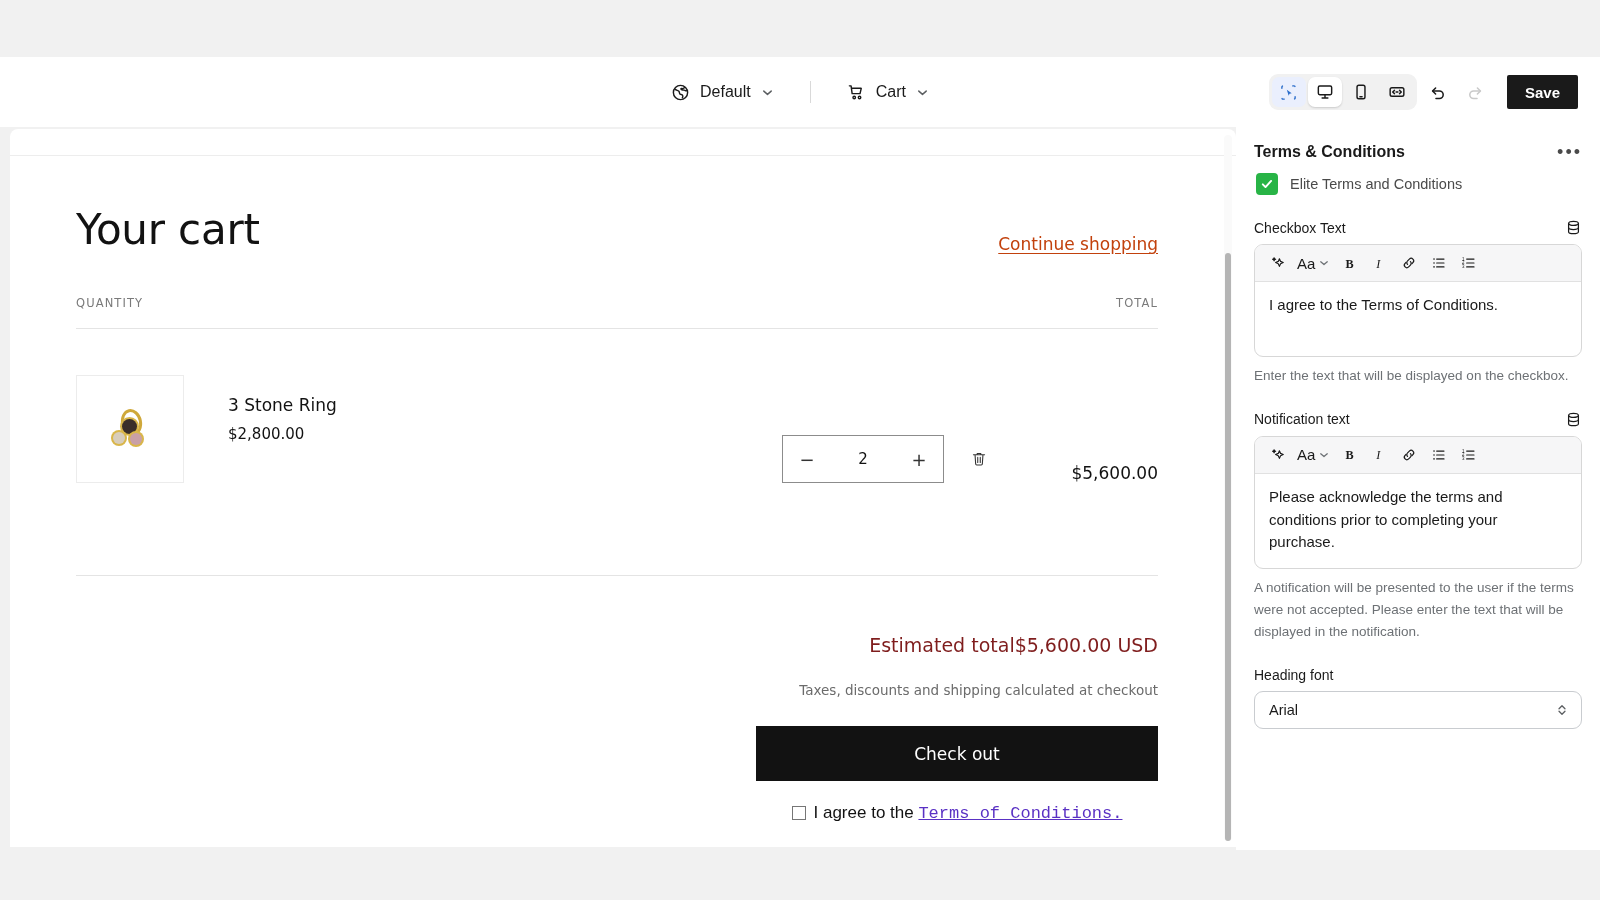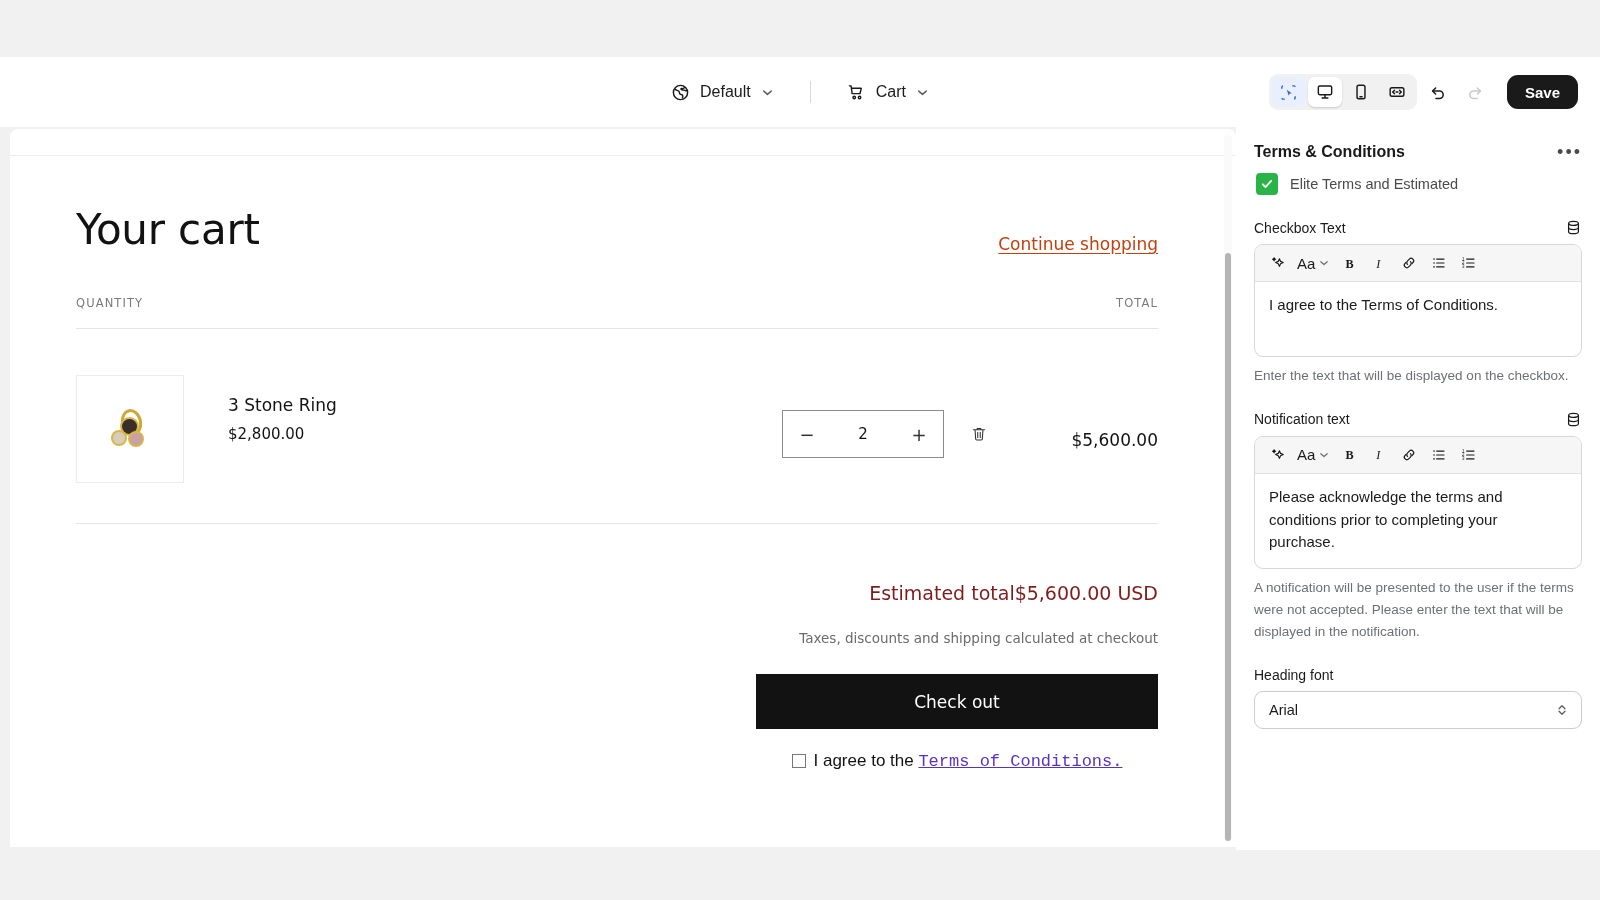--- a/index.html
+++ b/index.html
@@ -44,21 +44,21 @@
     color:#1a1a1a;
   }
   .devbtn.sel-tool { background:#eaeffd; color:#2c6ecb; }
   .devbtn.active { background:#ffffff; box-shadow:0 1px 2px rgba(0,0,0,.16); }
   .iconbtn {
     width: 34px; height: 32px; border-radius:7px;
     display:flex; align-items:center; justify-content:center; cursor:pointer; color:#1a1a1a;
   }
   .iconbtn.disabled { color:#c9c9c9; cursor:default; }
   .save-btn {
-    background:#1a1a1a; color:#fff; border-radius:11px;
+    background:#1a1a1a; color:#fff; border-radius:2px;
     padding: 0 18px; height: 34px; display:flex; align-items:center;
     font-size: 15px; font-weight: 600; cursor:pointer; margin-left: 10px;
   }
 
   
   .canvas-wrap {
     position:absolute; left:0; top:127px; width:1236px; height:773px;
     background:#f1f1f1; padding: 2px 0 0 10px;
   }
   .canvas {
@@ -80,21 +80,21 @@
   .continue-link { font-size: 17px; color:#c2410c; text-decoration: underline;
                    text-underline-offset: 3px; cursor:pointer; }
 
   .col-heads { margin-top: 42px; display:flex; font-size:11.5px; letter-spacing:1.1px;
                color:#7a7a7a; text-transform:uppercase; padding-bottom:18px;
                border-bottom:1px solid #e4e4e4; }
   .ch-product { width: 706px; }
   .ch-qty { width: 270px; }
   .ch-total { flex:1; text-align:right; }
 
-  .row { display:flex; align-items:center; padding-top: 46px; padding-bottom: 40px;
+  .row { display:flex; align-items:flex-end; padding-top: 46px; padding-bottom: 92px;
          border-bottom:1px solid #e4e4e4; }
   .cell-product { width:706px; display:flex; align-items:flex-start; gap:44px; }
   .thumb { width:108px; height:108px; border:1px solid #ececec; background:#fff;
            display:flex; align-items:center; justify-content:center; }
   .ring { position:relative; width:44px; height:40px; }
   .ring .band {
     position:absolute; left:13px; top:0px; width:21px; height:27px;
     border:3px solid #cfa83a; border-radius:50%;
     transform: rotate(-12deg);
   }
@@ -350,21 +350,21 @@
     <div class="sb-title">Terms &amp; Conditions</div>
     <div class="dots">•••</div>
   </div>
 
   <div class="block-row">
     <div class="green-check">
       <svg width="14" height="14" viewBox="0 0 16 16" fill="none" stroke="#ffffff" stroke-width="2.2" stroke-linecap="round" stroke-linejoin="round">
           <path d="M3.2 8.4l3.1 3.1 6.4-7"></path>
         </svg>
     </div>
-    <div class="block-label">Elite Terms and Estimated</div>
+    <div class="block-label">Elite Terms and Conditions</div>
   </div>
 
   <div class="field">
     <div class="field-head">
       <div class="field-label">Checkbox Text</div>
       <div class="db-icon">
         <svg width="17" height="17" viewBox="0 0 18 18" fill="none" stroke="#1a1a1a" stroke-width="1.3">
           <ellipse cx="9" cy="4.6" rx="5.2" ry="2.2"></ellipse>
           <path d="M3.8 4.6v8.8c0 1.2 2.3 2.2 5.2 2.2s5.2-1 5.2-2.2V4.6"></path>
           <path d="M3.8 9c0 1.2 2.3 2.2 5.2 2.2s5.2-1 5.2-2.2"></path>

